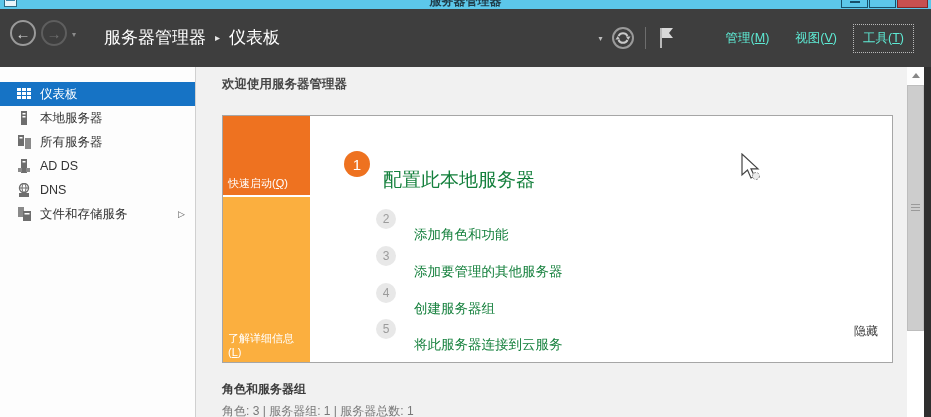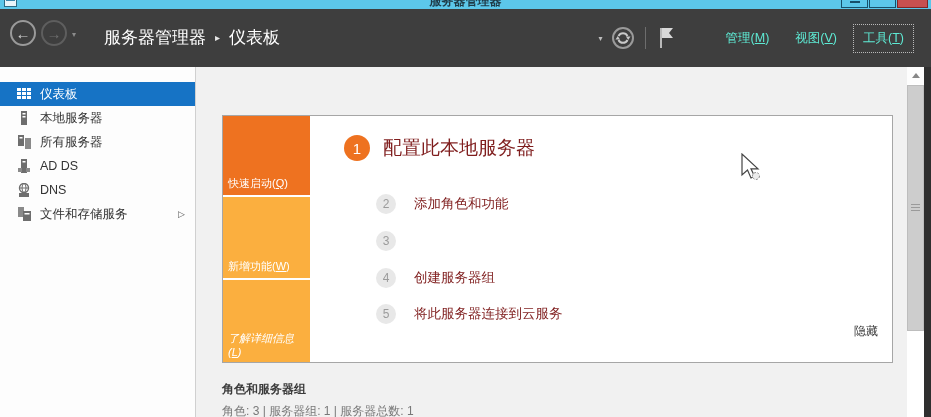--- a/index.html
+++ b/index.html
@@ -69,28 +69,28 @@
   .welcome-heading { position:absolute; left:222px; top:76px; font-size:12.5px; font-weight:600; color:#464646; }
   .tile {
     position:absolute; left:222px; top:115px; width:671px; height:248px;
     background:#fff; border:1px solid #a6a6a6;
   }
   .qs-col { position:absolute; left:0; top:0; width:87px; height:246px; display:flex; flex-direction:column; }
   .qs-sec { display:flex; align-items:flex-end; padding:4px 5px; color:#fff; font-size:11px; }
   .qs-sec u { text-decoration:underline; }
   .qs-sec.s1 { height:81px; background:#ee7220; border-bottom:2px solid #fff; }
   .qs-sec.s2 { height:83px; background:#fbaf3f; border-bottom:2px solid #fff; }
-  .qs-sec.s3 { flex:1; background:#fbaf3f;font-style:italic; }
+  .qs-sec.s3 { flex:1; background:#fbaf3f; }
   .step { position:absolute; display:flex; align-items:center; }
   .step-circle {
     border-radius:50%; display:flex; align-items:center; justify-content:center;
     background:#e8e8e8; color:#9b9b9b;
   }
   .step.primary .step-circle { background:#ee7220; color:#fff; }
-  .step-link { color:#7f1d1d; cursor:pointer; }
+  .step-link { color:#15803d; cursor:pointer;margin-top:32px; }
   .step.primary { left:121px; top:19px; }
   .step.primary .step-circle { width:26px; height:26px; font-size:15px; margin-right:13px; }
   .step.primary .step-link { font-size:19px; }
   .step.sub .step-circle { width:20px; height:20px; font-size:12px; margin-right:18px; }
   .step.sub .step-link { font-size:13.5px; }
   .step.s2 { left:153px; top:78px; }
   .step.s3 { left:153px; top:115px; }
   .step.s4 { left:153px; top:152px; }
   .step.s5 { left:153px; top:188px; }
   .hide-link { position:absolute; right:14px; bottom:22px; font-size:12px; color:#3a3a3a; cursor:pointer; }
@@ -226,44 +226,43 @@
             <rect x="0" y="0" width="6" height="10" fill="#8a8a8a"></rect>
             <rect x="5" y="4" width="8" height="10" fill="#6e6e6e"></rect>
             <rect x="6.5" y="6" width="5" height="1.5" fill="#fff"></rect>
           </svg>
       </span>
       <span>文件和存储服务</span>
       <span class="expand">▷</span>
     </div>
   </div>
 
+  <div class="welcome-heading">欢迎使用服务器管理器</div>
 
   <div class="tile">
     <div class="qs-col">
       <div class="qs-sec s1">
         <span>快速启动(<u>Q</u>)</span>
       </div>
-      <div class="qs-sec s2">
-        <span>新增功能(<u>W</u>)</span>
-      </div>
       <div class="qs-sec s3">
         <span>了解详细信息(<u>L</u>)</span>
       </div>
     </div>
 
     <div class="step primary">
       <div class="step-circle">1</div>
       <span class="step-link">配置此本地服务器</span>
     </div>
     <div class="step sub s2">
       <div class="step-circle">2</div>
       <span class="step-link">添加角色和功能</span>
     </div>
     <div class="step sub s3">
       <div class="step-circle">3</div>
+      <span class="step-link">添加要管理的其他服务器</span>
     </div>
     <div class="step sub s4">
       <div class="step-circle">4</div>
       <span class="step-link">创建服务器组</span>
     </div>
     <div class="step sub s5">
       <div class="step-circle">5</div>
       <span class="step-link">将此服务器连接到云服务</span>
     </div>
 

